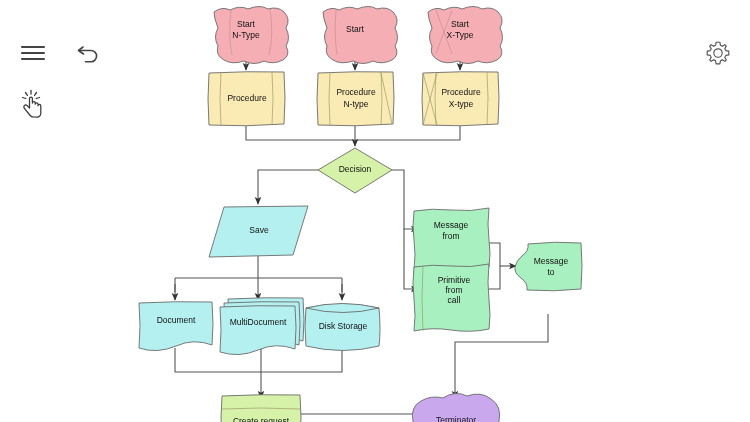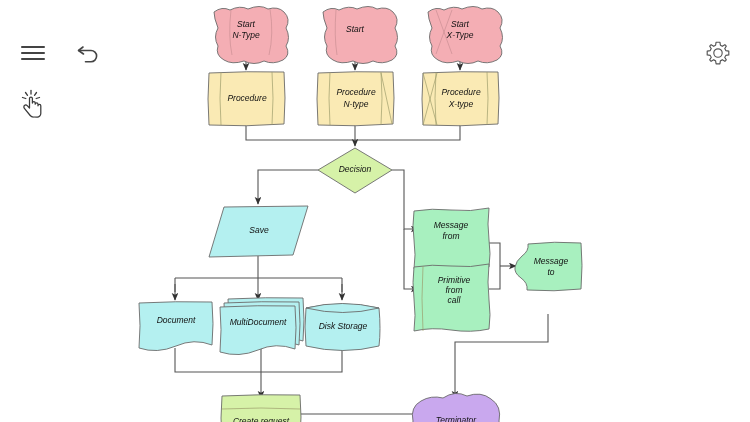--- a/index.html
+++ b/index.html
@@ -28,21 +28,21 @@
   }
   #hamburger-btn { left: 18px; top: 38px; width: 30px; height: 30px; }
   #undo-btn      { left: 74px; top: 38px; width: 30px; height: 30px; }
   #pointer-cursor{ left: 18px; top: 88px; width: 30px; height: 32px; }
   #settings-btn  { left: 703px; top: 38px; width: 30px; height: 30px; }
 
   
   #canvas {
     position: absolute;
     left: 0; top: 0;
-    width: 750px; height: 422px; font-style: italic;
+    width: 750px; height: 422px;
   }
   #canvas svg { display: block; }
 
   .node-label {
     font-family: "Liberation Sans", sans-serif;
     font-size: 8.5px;
     fill: #111111;
     text-anchor: middle;
     dominant-baseline: middle;
     pointer-events: none;

